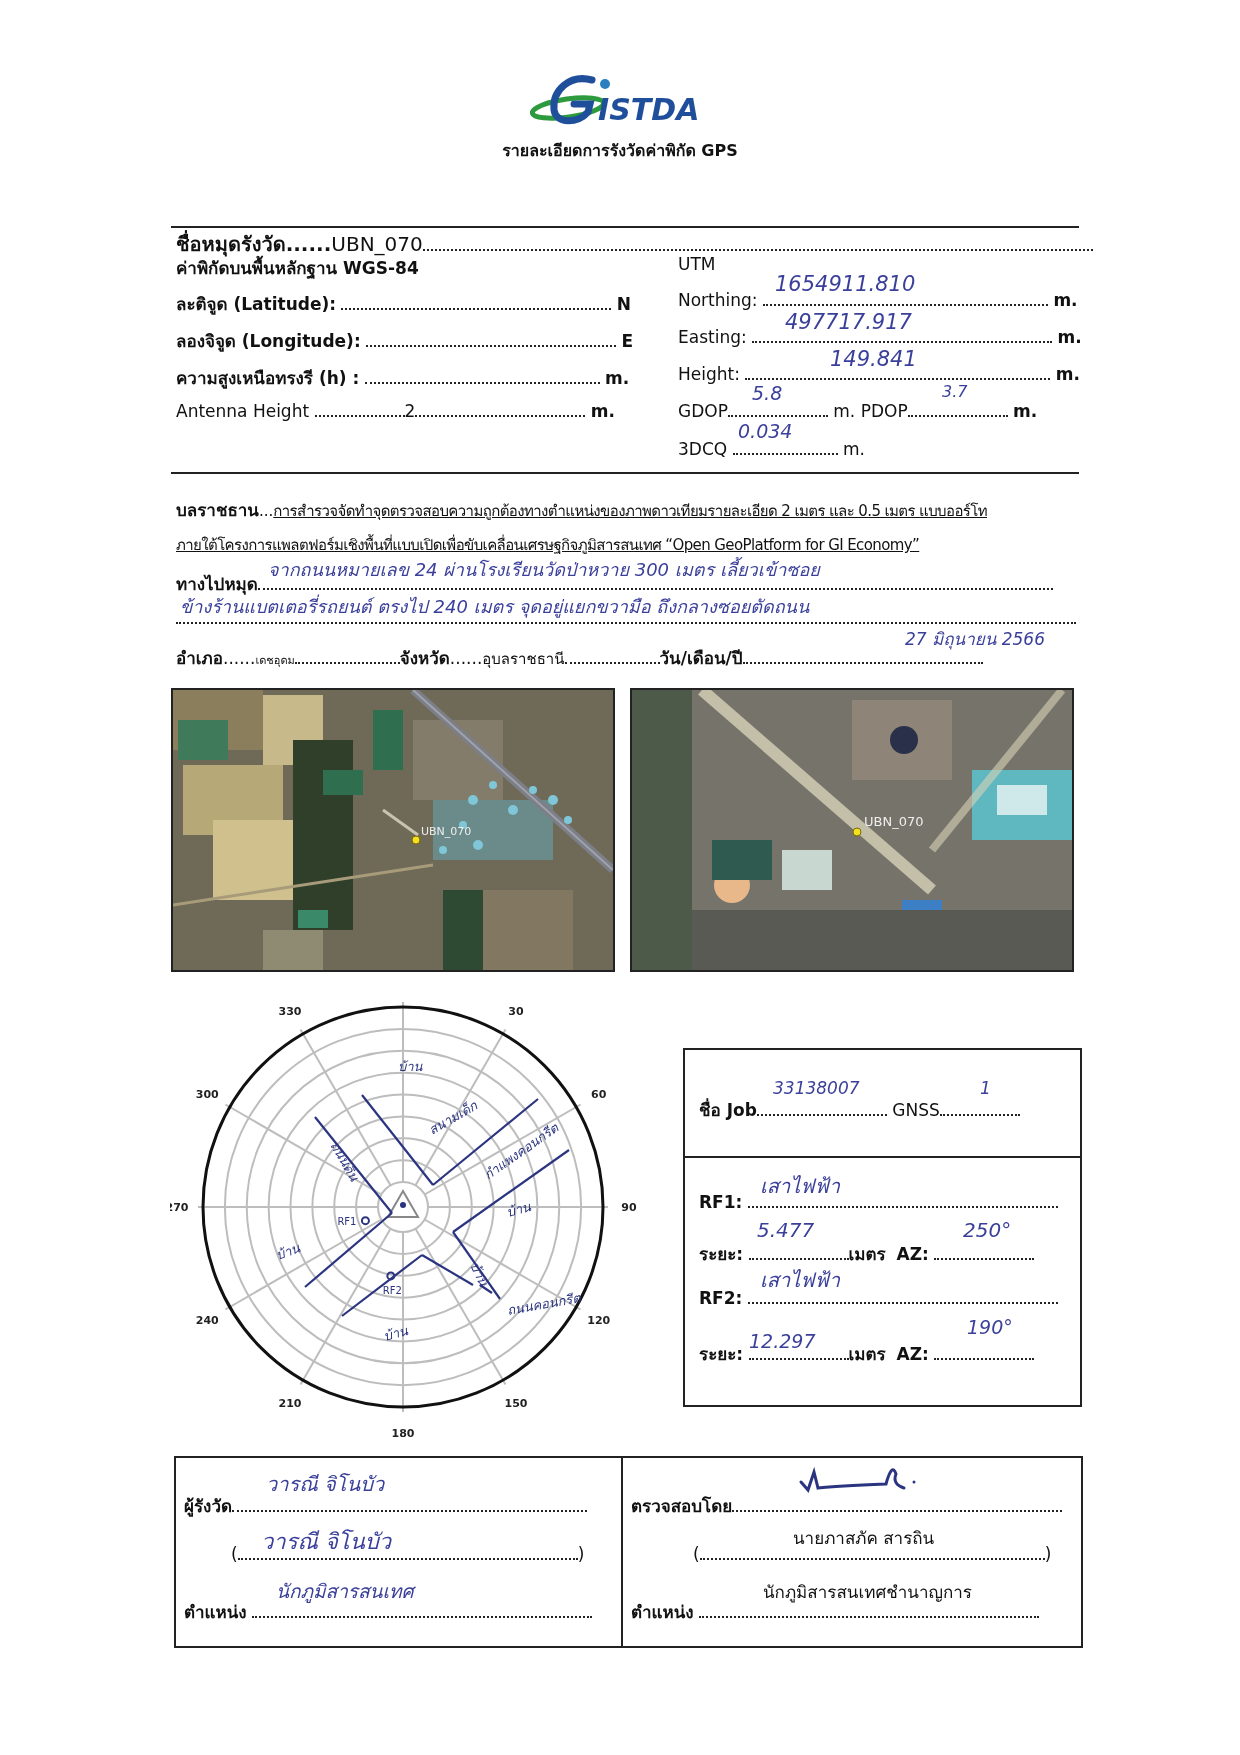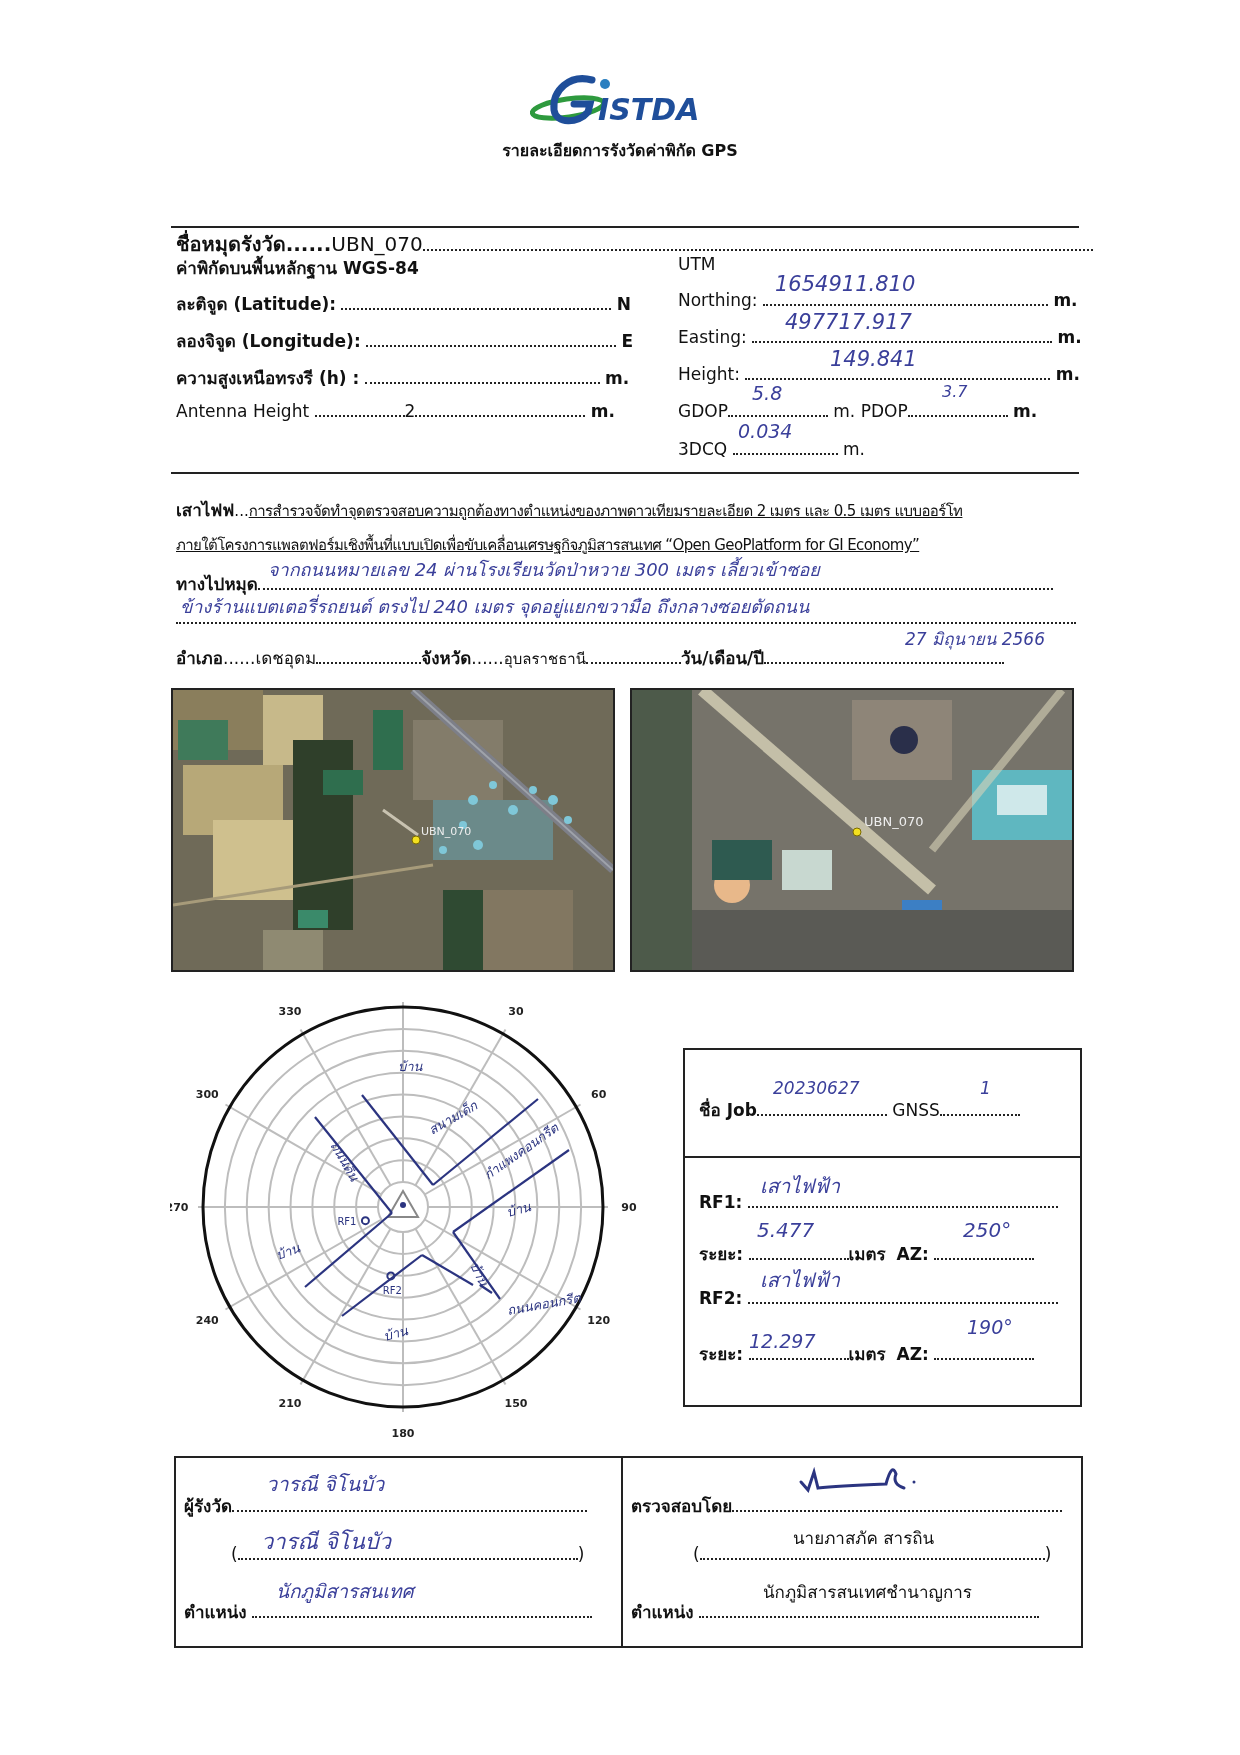--- a/index.html
+++ b/index.html
@@ -109,37 +109,37 @@
 <div class="row" style="left:678px; top:439px;">
   <span>3DCQ</span>
   <span class="dots" style="width:105px"></span>
   <span>m.</span>
 </div>
 <div class="fillval hand" style="left:738px; top:420px; font-size:19px;">0.034</div>
 
 <div class="hr" style="left:171px; top:472px; width:908px;"></div>
 
 <div class="row" style="left:176px; top:496px; font-size:15px;">
-  <span class="bold" style="font-size:17px">เสาไฟฟ</span><span>...</span><span style="text-decoration:underline; letter-spacing:-0.6px">การสำรวจจัดทำจุดตรวจสอบความถูกต้องทางตำแหน่งของภาพดาวเทียมรายละเอียด 2 เมตร และ 0.5 เมตร แบบออร์โท</span>
+  <span class="bold" style="font-size:17px">บลราชธาน</span><span>...</span><span style="text-decoration:underline; letter-spacing:-0.6px">การสำรวจจัดทำจุดตรวจสอบความถูกต้องทางตำแหน่งของภาพดาวเทียมรายละเอียด 2 เมตร และ 0.5 เมตร แบบออร์โท</span>
 </div>
 <div class="row" style="left:176px; top:533px; font-size:15px;">
   <span style="text-decoration:underline; letter-spacing:-0.6px">ภายใต้โครงการแพลตฟอร์มเชิงพื้นที่แบบเปิดเพื่อขับเคลื่อนเศรษฐกิจภูมิสารสนเทศ “Open GeoPlatform for GI Economy”</span>
 </div>
 
 <div class="row" style="left:176px; top:570px;">
   <span class="bold">ทางไปหมุด</span><span class="dots" style="width:795px"></span>
 </div>
 <div class="fillval hand" style="left:268px; top:555px; font-size:18px;">จากถนนหมายเลข 24 ผ่านโรงเรียนวัดป่าหวาย 300 เมตร เลี้ยวเข้าซอย</div>
 <div class="row" style="left:176px; top:608px;">
   <span class="dots" style="width:900px"></span>
 </div>
 <div class="fillval hand" style="left:180px; top:592px; font-size:18px;">ข้างร้านแบตเตอรี่รถยนต์ ตรงไป 240 เมตร จุดอยู่แยกขวามือ ถึงกลางซอยตัดถนน</div>
 
 <div class="row" style="left:176px; top:644px;">
-  <span class="bold">อำเภอ</span><span>......</span><span style="font-size:17px">เดชอุดม</span><span class="dots" style="width:105px"></span><span class="bold">จังหวัด</span><span>......</span><span style="font-size:15px">อุบลราชธานี</span><span class="dots" style="width:95px"></span><span class="bold">วัน/เดือน/ปี</span><span class="dots" style="width:240px"></span>
+  <span class="bold">อำเภอ</span><span>......</span><span style="font-size:11px">เดชอุดม</span><span class="dots" style="width:105px"></span><span class="bold">จังหวัด</span><span>......</span><span style="font-size:15px">อุบลราชธานี</span><span class="dots" style="width:95px"></span><span class="bold">วัน/เดือน/ปี</span><span class="dots" style="width:240px"></span>
 </div>
 <div class="fillval hand" style="left:905px; top:625px; font-size:17px;">27 มิถุนายน 2566</div>
 
 <div id="sat1" class="sat">
   <svg width="440" height="280" viewBox="0 0 440 280">
     <rect width="440" height="280" fill="#6f6a58"></rect>
     <rect x="0" y="0" width="90" height="60" fill="#8a7e5c"></rect>
     <rect x="5" y="30" width="50" height="40" fill="#3f7a5a"></rect>
     <rect x="90" y="5" width="60" height="70" fill="#c7b98a"></rect>
     <rect x="10" y="75" width="100" height="70" fill="#b7a878"></rect>
@@ -253,21 +253,21 @@
       <text x="338" y="330" font-family="DejaVu Sans, sans-serif" font-size="13" font-style="italic" fill="#2b3480" transform="rotate(-10 338 330)">ถนนคอนกรีต</text>
       <text x="215" y="356" font-family="DejaVu Sans, sans-serif" font-size="13" font-style="italic" fill="#2b3480" transform="rotate(-15 215 356)">บ้าน</text>
     </svg>
 </div>
 
 <div id="jobbox" class="abs">
   <div class="row" style="left:14px; top:46px;">
     <span class="bold">ชื่อ Job</span><span class="dots" style="width:130px"></span>
     <span>GNSS</span><span class="dots" style="width:80px"></span>
   </div>
-  <div class="fillval hand" style="left:88px; top:28px; font-size:17px;">20230627</div>
+  <div class="fillval hand" style="left:88px; top:28px; font-size:17px;">33138007</div>
   <div class="fillval hand" style="left:295px; top:28px; font-size:17px;">1</div>
 
   <div class="div"></div>
 
   <div class="row" style="left:14px; top:142px;">
     <span class="bold">RF1:</span>
     <span class="dots" style="width:310px"></span>
   </div>
   <div class="fillval hand" style="left:75px; top:120px; font-size:20px;">เสาไฟฟ้า</div>
 

